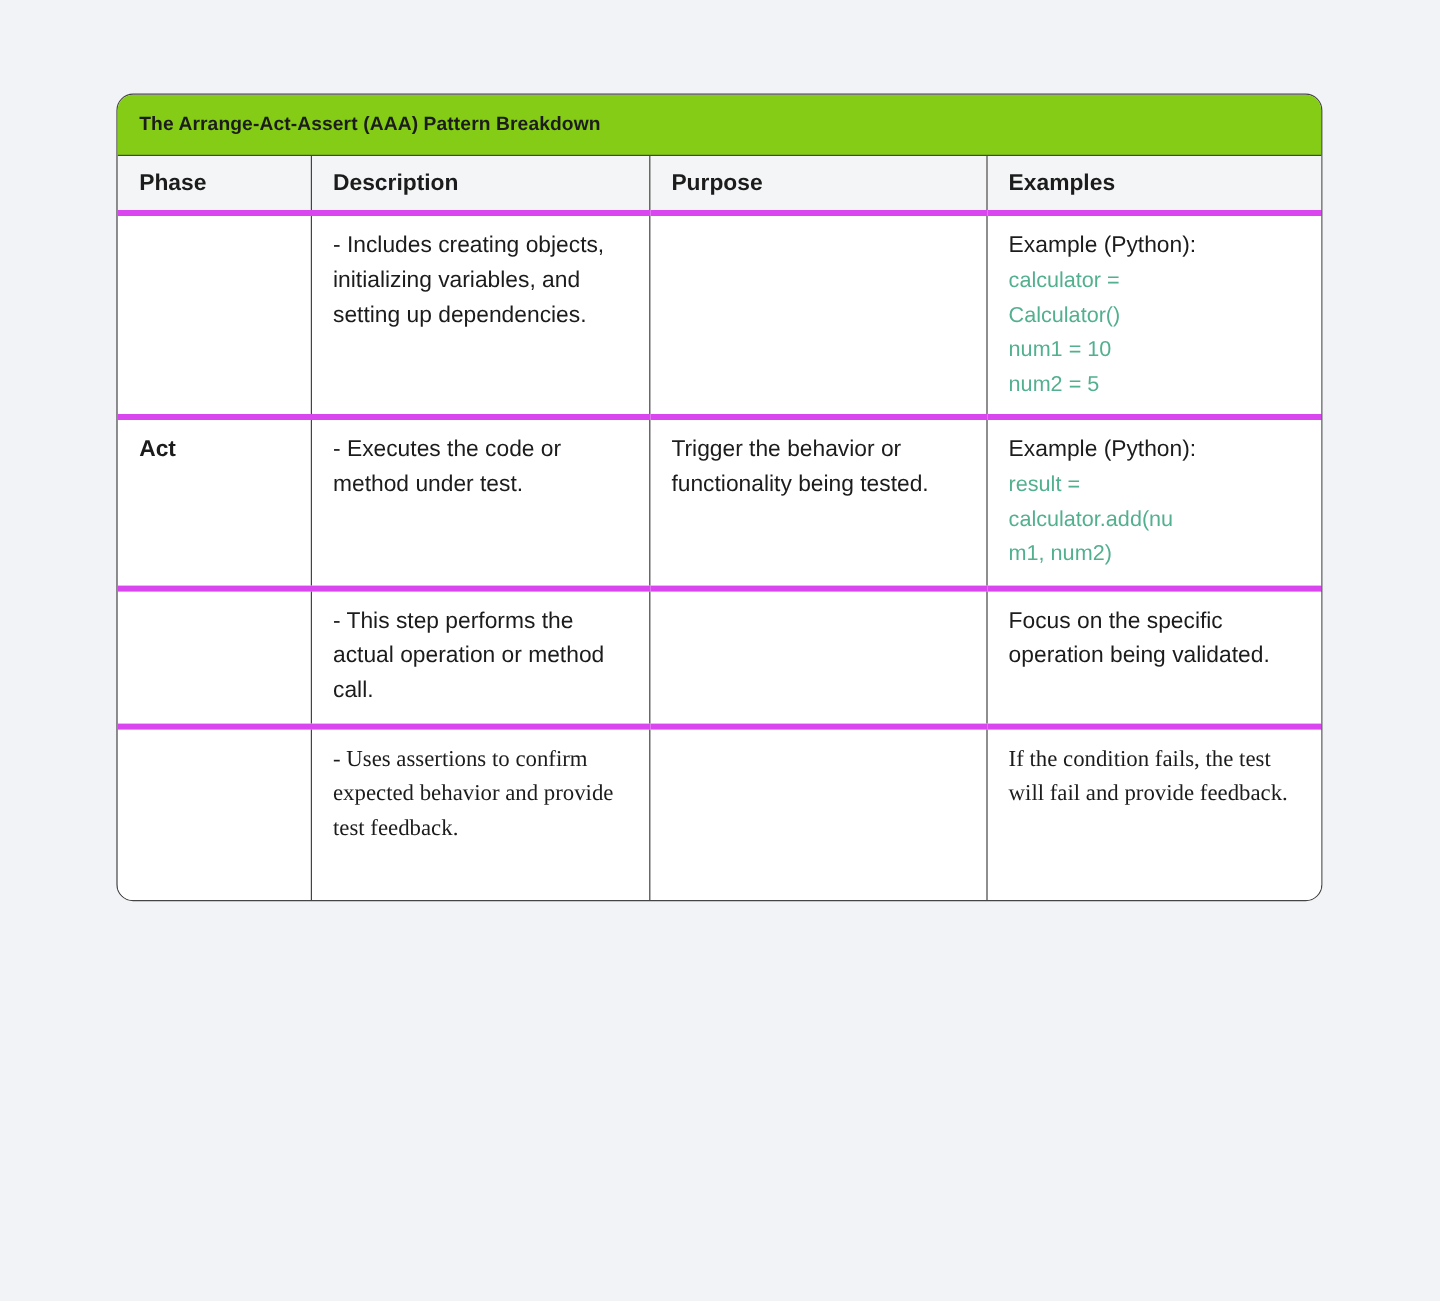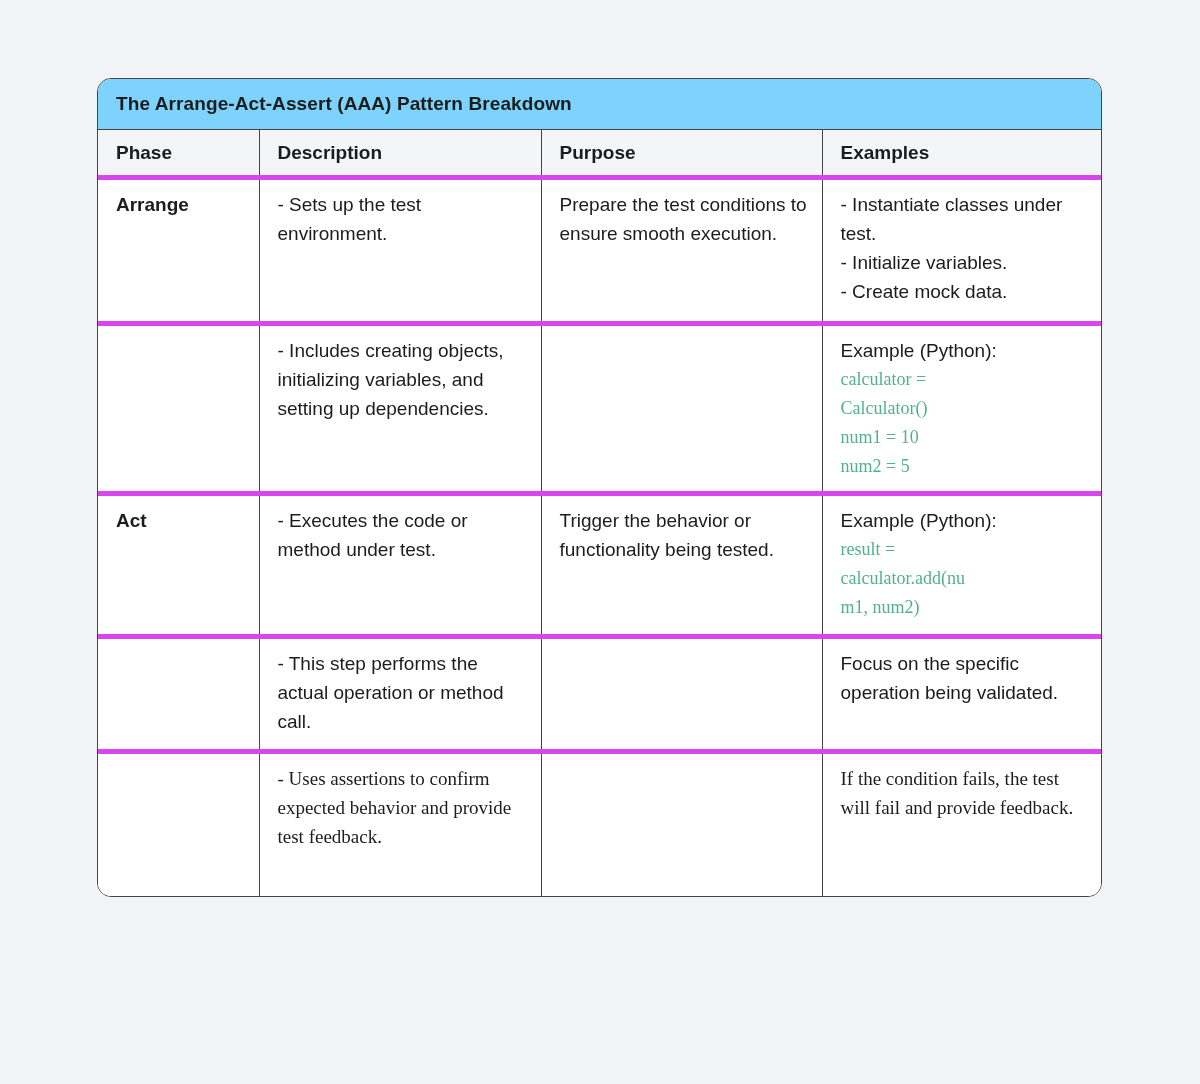--- a/index.html
+++ b/index.html
@@ -18,26 +18,26 @@
     top: 78px;
     width: 1005px;
     box-sizing: border-box;
     background: #ffffff;
     border: 1px solid #444444;
     border-radius: 14px;
     overflow: hidden;
   }
   .title-bar {
     height: 50px;
-    background: #7dd3fc;
+    background: #84cc16;
     border-bottom: 1px solid #444444;
     display: flex;
     align-items: center;
     padding-left: 18px;
-    font-size: 19px;
+    font-size: 16px;
     font-weight: 700;
     letter-spacing: 0.1px;
   }
   table {
     width: 100%;
     border-collapse: collapse;
     table-layout: fixed;
   }
   col.c-phase { width: 161px; }
   col.c-desc  { width: 282px; }
@@ -62,21 +62,21 @@
     font-weight: 700;
     vertical-align: middle;
     padding-top: 0;
     padding-bottom: 0;
   }
   td { background: #ffffff; }
   .phase { font-weight: 700; }
   .cell-text { white-space: pre-line; }
   .code {
     margin: 0;
-    font-family: Liberation Serif, serif;
+    font-family: Liberation Sans, sans-serif;
     font-size: 18px;
     line-height: 29px;
     color: #53b08e;
     white-space: pre-wrap;
     word-break: break-word;
   }
   tr.r0 { height: 146px; }
   tr.r1 { height: 167px; }
   tr.r2 { height: 143px; margin-top: 28px; }
   tr.r3 { height: 115px; }
@@ -99,34 +99,20 @@
     </colgroup>
     <thead>
       <tr>
         <th>Phase</th>
         <th>Description</th>
         <th>Purpose</th>
         <th>Examples</th>
       </tr>
     </thead>
     <tbody>
-      <tr class="r0">
-        <td class="phase">Arrange</td>
-        <td>
-            <div class="cell-text">- Sets up the test environment.</div>
-          </td>
-        <td>
-            <div class="cell-text">Prepare the test conditions to ensure smooth execution.</div>
-          </td>
-        <td>
-            <div class="cell-text">- Instantiate classes under test.
-- Initialize variables.
-- Create mock data.</div>
-          </td>
-      </tr>
       <tr class="r1">
         <td class="phase"></td>
         <td>
             <div class="cell-text">- Includes creating objects, initializing variables, and setting up dependencies.</div>
           </td>
         <td>
             <div class="cell-text"></div>
           </td>
         <td>
           <div>Example (Python):</div>

